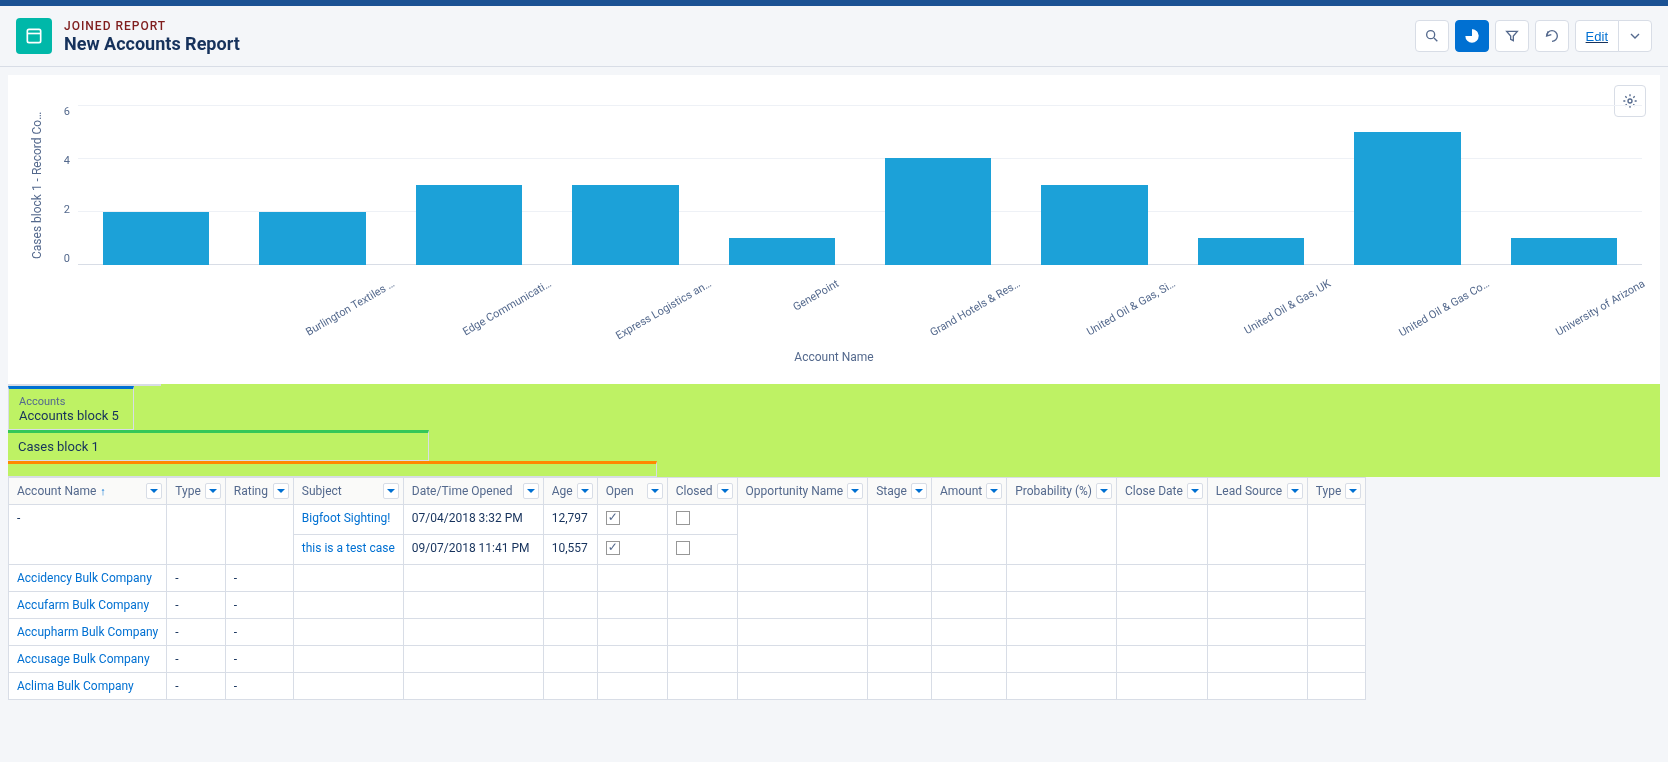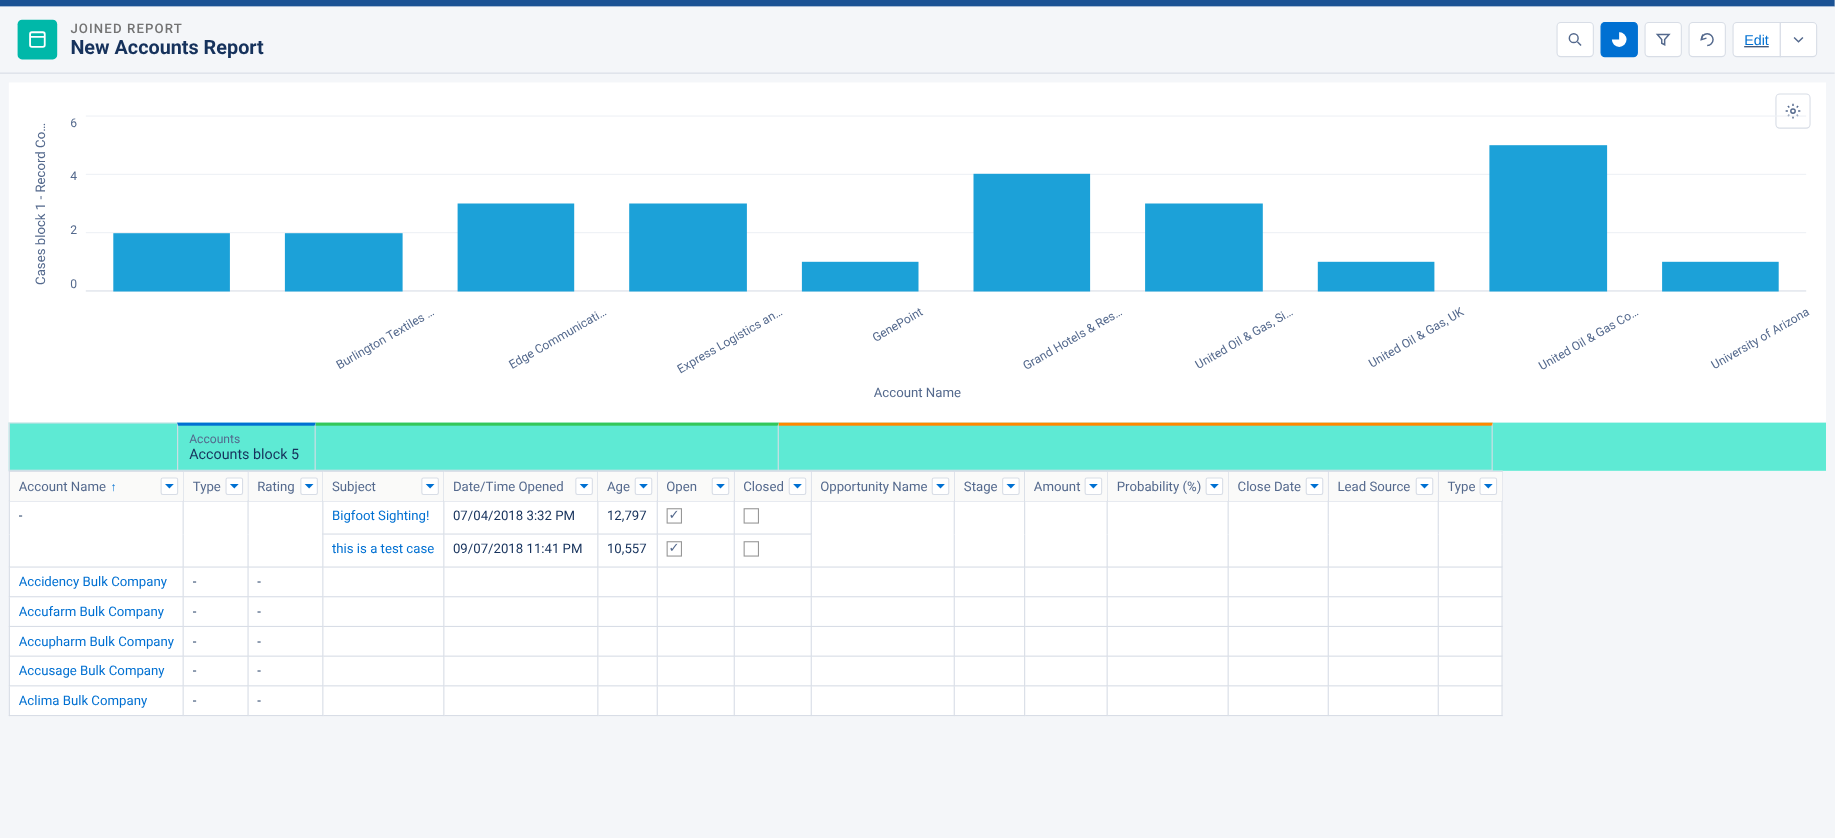--- a/index.html
+++ b/index.html
@@ -30,21 +30,21 @@
     border-radius: 4px;
     display: flex;
     align-items: center;
     justify-content: center;
     margin-right: 12px;
   }
   .report-icon svg { fill: white; width: 20px; height: 20px; }
   .titles { flex: 1; }
   .subtitle {
     font-size: 12px;
-    color: #737373;
+    color: #7f1d1d;
     letter-spacing: 1px;
     font-weight: 500;
   }
   .title {
     font-size: 18px;
     font-weight: 700;
     color: #16325c;
   }
   .toolbar { display: flex; gap: 6px; align-items: center; }
   .btn {
@@ -186,22 +186,23 @@
   }
   .x-axis-label {
     text-align: center;
     font-size: 12px;
     color: #54698d;
     margin-top: 66px;
   }
 
   .blocks-header {
     display: flex;
-    background: #5eead4;
+    background: #bef264;
     margin: 0 8px;
+    flex-direction: column;
   }
   .block-spacer { border: 1px solid #d8dde6; border-right: none; }
   .block-head {
     border: 1px solid #d8dde6;
     border-left: none;
     border-top-width: 3px;
     padding: 6px 10px;
   }
   .block-head.accounts { border-top-color: #0070d2; border-left: 1px solid #d8dde6; }
   .block-head.cases { border-top-color: #34c759; }
@@ -423,20 +424,21 @@
   <div class="x-axis-label">Account Name</div>
 </div>
 
 <div class="blocks-header">
   <div class="block-spacer" style="width:153px;"></div>
   <div class="block-head accounts" style="width:126px;">
     <div class="block-type">Accounts</div>
     <div class="block-name">Accounts block 5</div>
   </div>
   <div class="block-head cases" style="width:421px;">
+    <div class="block-name">Cases block 1</div>
   </div>
   <div class="block-head opportunities" style="width:649px;">
   </div>
 </div>
 
 <table class="grid-table">
   <colgroup>
     <col style="width:153px">
       <col style="width:58px">
       <col style="width:68px">

